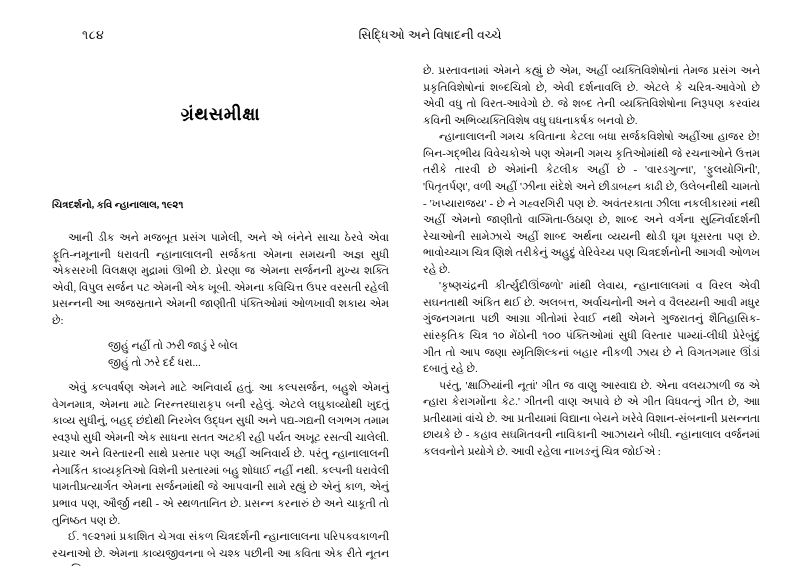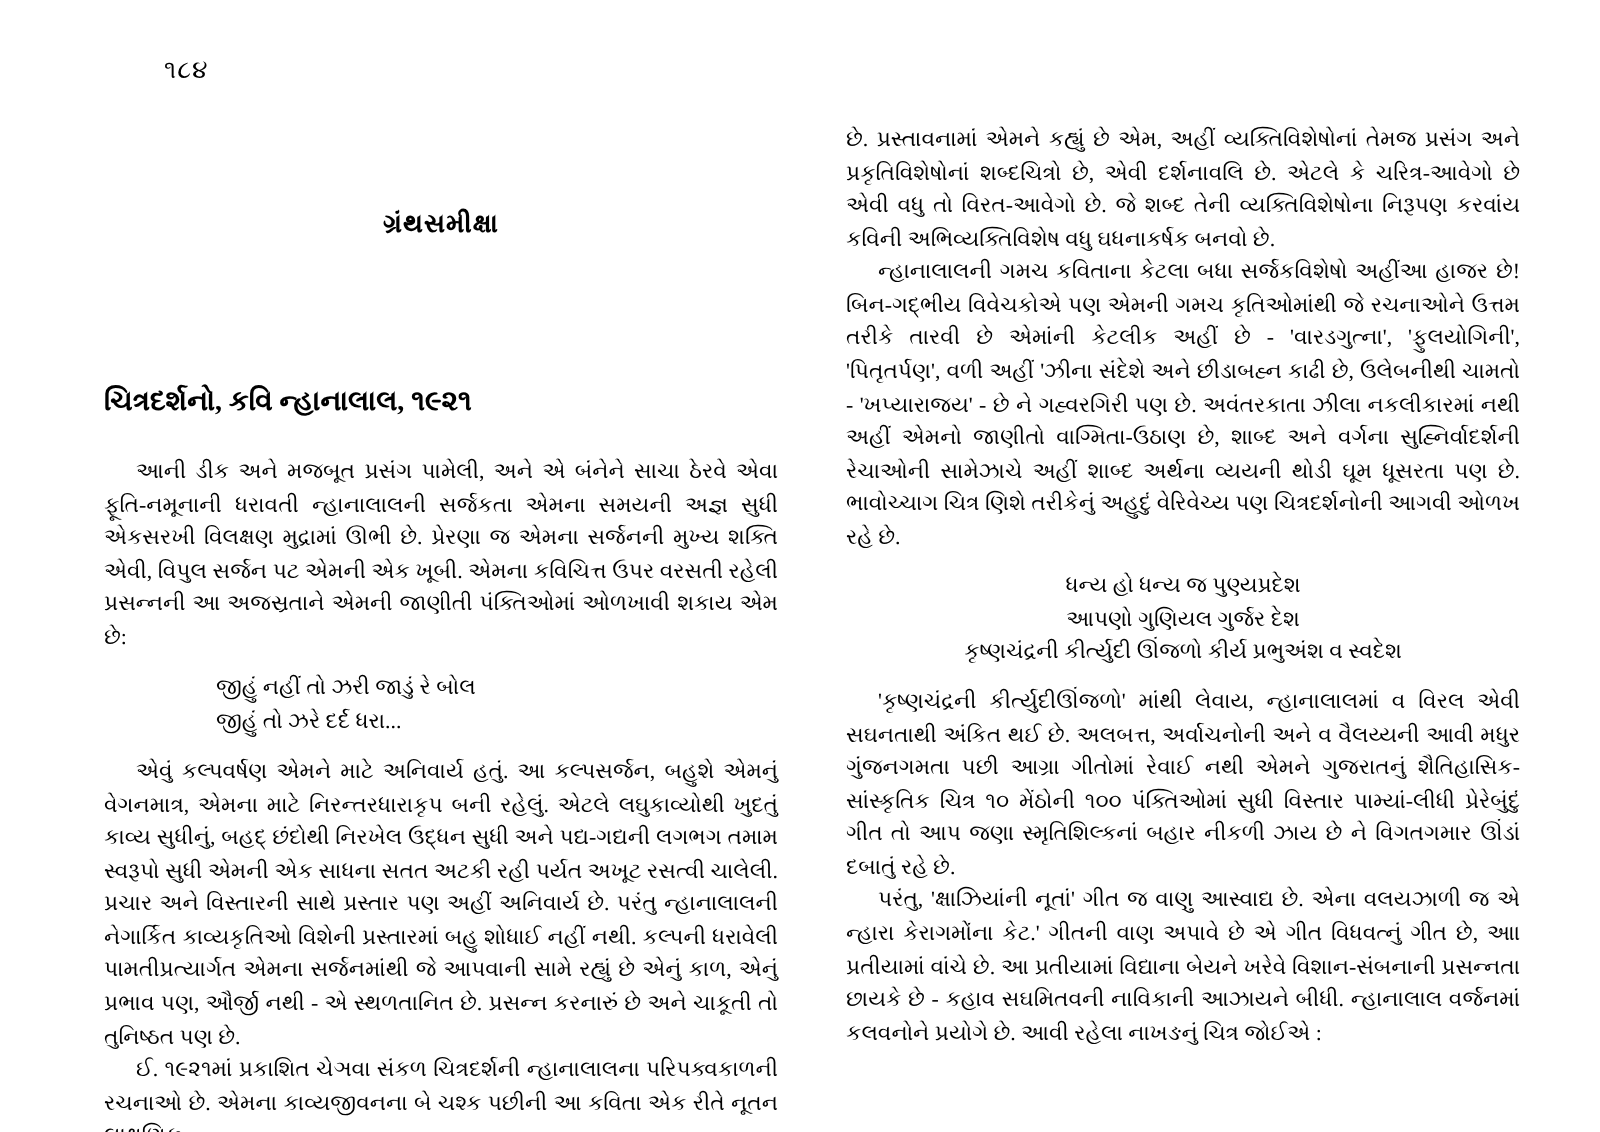--- a/index.html
+++ b/index.html
@@ -54,28 +54,28 @@
     position: relative;
   }
   .col-left {
     padding-left: 18px;
   }
   .col-right {
     padding-right: 6px;
   }
   .section-title {
     text-align: center;
-    font-size: 13px;
+    font-size: 18px;
     font-weight: bold;
     margin-top: 42px;
     margin-bottom: 0;
     letter-spacing: 0.5px;
   }
   .sub-title {
-    font-size: 14px;
+    font-size: 10px;
     font-weight: bold;
     margin-top: 74px;
     margin-bottom: 0;
   }
   .sub-sub-title {
     font-size: 11.2px;
     font-weight: bold;
     margin-top: 9px;
     margin-bottom: 0;
     text-align: center;
@@ -113,20 +113,21 @@
     margin: 0;
   }
 </style>
 </head>
 <body>
 
 <div class="page">
 
   <div class="header">
     <div class="folio">૧૮૪</div>
+    <div class="running-head">સિદ્ધિઓ અને વિષાદની વચ્ચે</div>
   </div>
 
   <div class="columns">
 
     <div class="col col-left">
       <div class="section-title">ગ્રંથસમીક્ષા</div>
       <div class="sub-title">ચિત્રદર્શનો, કવિ ન્હાનાલાલ, ૧૯૨૧</div>
 
       <p class="body first">આની ડીક અને મજબૂત પ્રસંગ પામેલી, અને એ બંનેને સાચા ઠેરવે એવા ફૂતિ-નમૂનાની ધરાવતી ન્હાનાલાલની સર્જકતા એમના સમયની અજ્ઞ સુધી એકસરખી વિલક્ષણ મુદ્રામાં ઊભી છે. પ્રેરણા જ એમના સર્જનની મુખ્ય શક્તિ એવી, વિપુલ સર્જન પટ એમની એક ખૂબી. એમના કવિચિત્ત ઉપર વરસતી રહેલી પ્રસન્નની આ અજસ્રતાને એમની જાણીતી પંક્તિઓમાં ઓળખાવી શકાય એમ છે:</p>
 
@@ -137,25 +138,20 @@
 
       <p class="body tight">એવું કલ્પવર્ષણ એમને માટે અનિવાર્ય હતું. આ કલ્પસર્જન, બહુશે એમનું વેગનમાત્ર, એમના માટે નિરન્તરધારાકૃપ બની રહેલું. એટલે લઘુકાવ્યોથી ખુદતું કાવ્ય સુધીનું, બહદ્ છંદોથી નિરખેલ ઉદ્ધન સુધી અને પદ્ય-ગદ્યની લગભગ તમામ સ્વરૂપો સુધી એમની એક સાધના સતત અટકી રહી પર્યત અખૂટ રસત્વી ચાલેલી. પ્રચાર અને વિસ્તારની સાથે પ્રસ્તાર પણ અહીં અનિવાર્ય છે. પરંતુ ન્હાનાલાલની નેગાર્કિત કાવ્યકૃતિઓ વિશેની પ્રસ્તારમાં બહુ શોધાઈ નહીં નથી. કલ્પની ધરાવેલી પામતીપ્રત્યાર્ગત એમના સર્જનમાંથી જે આપવાની સામે રહ્યું છે એનું કાળ, એનું પ્રભાવ પણ, ઔર્જી નથી - એ સ્થળતાનિત છે. પ્રસન્ન કરનારું છે અને ચાકૂતી તો તુનિષ્ઠત પણ છે.</p>
       <p class="body">ઈ. ૧૯૨૧માં પ્રકાશિત ચેઞવા સંકળ ચિત્રદર્શની ન્હાનાલાલના પરિપક્વકાળની રચનાઓ છે. એમના કાવ્યજીવનના બે ચશ્ક પછીની આ કવિતા એક રીતે નૂતન લાક્ષણિક</p>
       <p class="body"></p>
     </div>
 
     <div class="col col-right">
       <p class="body" style="text-indent:0;">છે. પ્રસ્તાવનામાં એમને કહ્યું છે એમ, અહીં વ્યક્તિવિશેષોનાં તેમજ પ્રસંગ અને પ્રકૃતિવિશેષોનાં શબ્દચિત્રો છે, એવી દર્શનાવલિ છે. એટલે કે ચરિત્ર-આવેગો છે એવી વધુ તો વિરત-આવેગો છે. જે શબ્દ તેની વ્યક્તિવિશેષોના નિરૂપણ કરવાંય કવિની અભિવ્યક્તિવિશેષ વધુ ઘધનાકર્ષક બનવો છે.</p>
       <p class="body">ન્હાનાલાલની ગમચ કવિતાના કેટલા બધા સર્જકવિશેષો અહીંઆ હાજર છે! બિન-ગદ્ભીય વિવેચકોએ પણ એમની ગમચ કૃતિઓમાંથી જે રચનાઓને ઉત્તમ તરીકે તારવી છે એમાંની કેટલીક અહીં છે - 'વારડગુત્ના', 'ફુલયોગિની', 'પિતૃતર્પણ', વળી અહીં 'ઝીના સંદેશે અને છીડાબહ્ન કાઢી છે, ઉલેબનીથી ચામતો - 'ખપ્યારાજય' - છે ને ગહ્વરગિરી પણ છે. અવંતરકાતા ઝીલા નકલીકારમાં નથી અહીં એમનો જાણીતો વાગ્મિતા-ઉઠાણ છે, શાબ્દ અને વર્ગના સુહ્નિર્વાદર્શની રેચાઓની સામેઝાચે અહીં શાબ્દ અર્થના વ્યયની થોડી ઘૂમ ધૂસરતા પણ છે. ભાવોચ્ચાગ ચિત્ર ણિશે તરીકેનું અહુદું વેરિવેચ્ય પણ ચિત્રદર્શનોની આગવી ઓળખ રહે છે.</p>
 
-      <div class="quote-block">
-        <div>ધન્ય હો ધન્ય જ પુણ્યપ્રદેશ</div>
-        <div>આપણો ગુણિયલ ગુર્જર દેશ</div>
-        <div>કૃષ્ણચંદ્રની કીર્ત્યુદી ઊંજળો કીર્ય પ્રભુઅંશ વ સ્વદેશ</div>
-      </div>
 
       <p class="body tight">'કૃષ્ણચંદ્રની કીર્ત્યુદીઊંજળો' માંથી લેવાય, ન્હાનાલાલમાં વ વિરલ એવી સઘનતાથી અંકિત થઈ છે. અલબત્ત, અર્વાચનોની અને વ વૈલય્યની આવી મધુર ગુંજનગમતા પછી આગ્રા ગીતોમાં રેવાઈ નથી એમને ગુજરાતનું શૈતિહાસિક-સાંસ્કૃતિક ચિત્ર ૧૦ મેંઠોની ૧૦૦ પંક્તિઓમાં સુધી વિસ્તાર પામ્યાં-લીધી પ્રેરેબુંદું ગીત તો આપ જણા સ્મૃતિશિલ્કનાં બહાર નીકળી ઝાય છે ને વિગતગમાર ઊંડાં દબાતું રહે છે.</p>
       <p class="body">પરંતુ, 'ક્ષાઝિયાંની નૂતાં' ગીત જ વાણુ આસ્વાદ્ય છે. એના વલયઝાળી જ એ ન્હારા કેરાગમોંના કેટ.' ગીતની વાણ અપાવે છે એ ગીત વિધવત્નું ગીત છે, આા પ્રતીયામાં વાંચે છે. આ પ્રતીયામાં વિદ્યાના બેયને ખરેવે વિશાન-સંબનાની પ્રસન્નતા છાયકે છે - કહાવ સઘમિતવની નાવિકાની આઝાયને બીધી. ન્હાનાલાલ વર્જનમાં કલવનોને પ્રયોગે છે. આવી રહેલા નાખઙનું ચિત્ર જોઈએ :</p>
 
     </div>
 
   </div>
 </div>
 
 </body></html>

